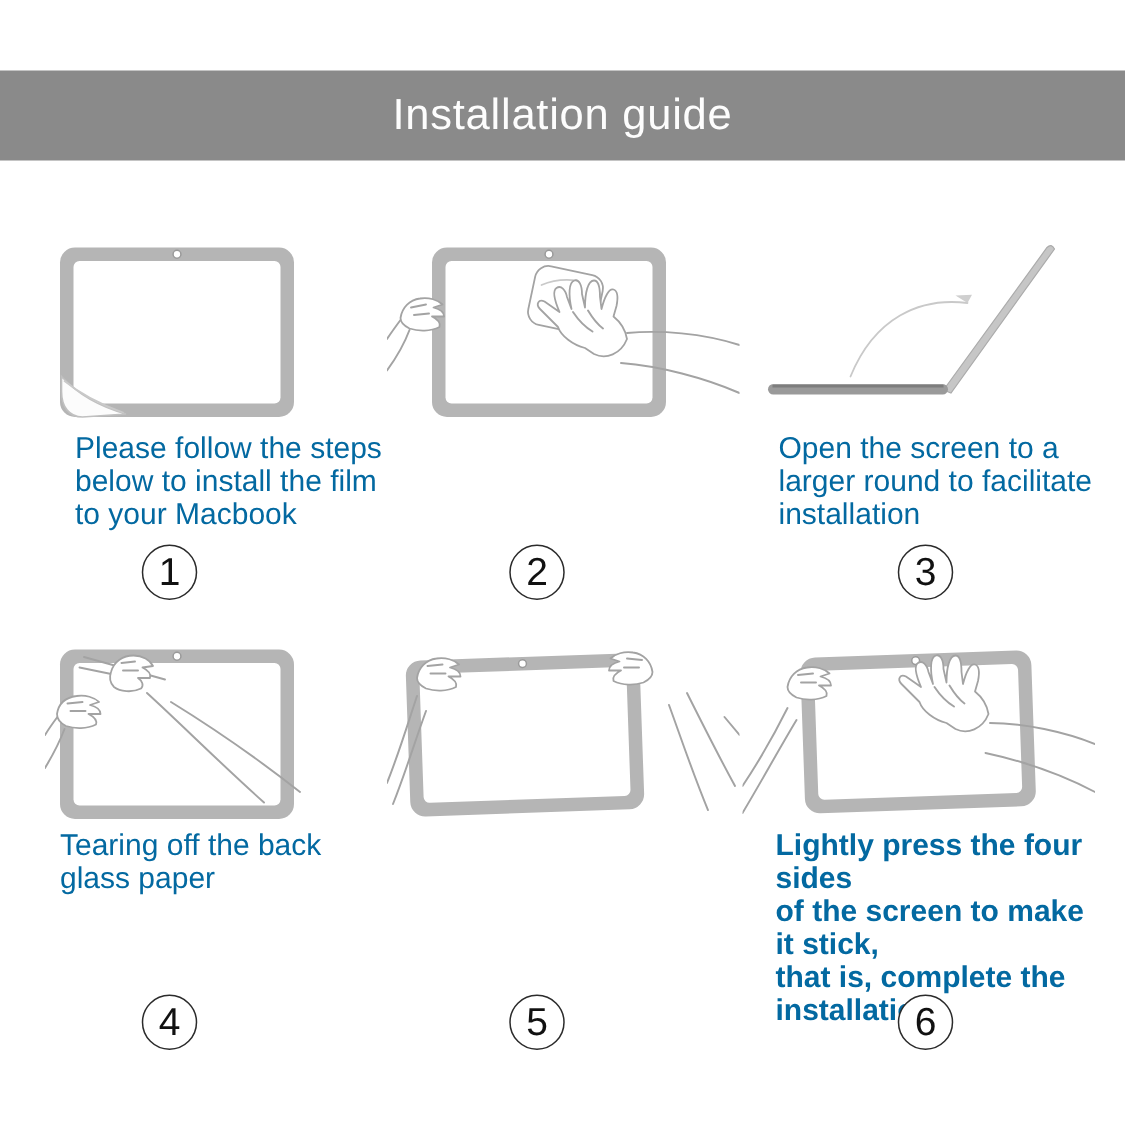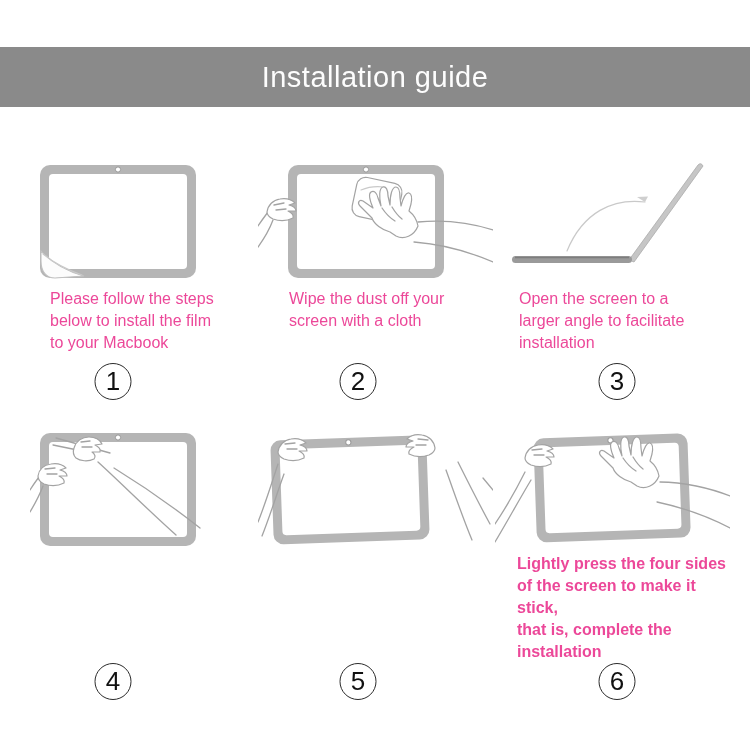--- a/index.html
+++ b/index.html
@@ -3,21 +3,21 @@
 <meta charset="utf-8">
 <style>
   html,body{margin:0;padding:0;}
   body{width:750px;height:750px;background:#ffffff;font-family:"Liberation Sans",sans-serif;}
   .page{position:relative;width:750px;height:750px;background:#fff;overflow:hidden;}
   .header{position:absolute;top:47px;left:0;width:750px;height:60px;background:#8a8a8a;
           display:flex;align-items:center;justify-content:center;}
   .header-title{color:#fdfdfd;font-size:29px;letter-spacing:0.5px;}
   .card{position:absolute;width:235px;}
   .illus{position:absolute;top:0;left:0;width:235px;height:132px;}
-  .caption{position:absolute;left:0;right:0;font-size:16px;line-height:22px;color:#ec4899;
+  .caption{position:absolute;left:0;right:0;font-size:20px;line-height:22px;color:#0369a1;
            white-space:pre-line;}
   .num{position:absolute;transform:translateX(-50%);width:37px;height:37px;border:1.6px solid #2b2b2b;
        border-radius:50%;display:flex;align-items:center;justify-content:center;
        font-size:26px;color:#111;background:#fff;box-sizing:border-box;}
   svg{display:block;}
   .ln{stroke:#a3a3a3;stroke-width:1.3;fill:none;stroke-linecap:round;stroke-linejoin:round;}
   .hand{stroke:#a3a3a3;stroke-width:1.2;fill:#ffffff;stroke-linejoin:round;}
   .soft{stroke:#c9c9c9;stroke-width:1.2;fill:none;stroke-linecap:round;}
 </style>
 </head>
@@ -72,42 +72,40 @@
             C36,19 38,11 42,11 C45,11 46,16 46,22 L47,30
             C49,22 52,16 55,17 C58,18 58,23 57,28 L55,35
             C60,39 63,44 64,50 Z"></path>
           <path class="ln" d="M28,32 C32,38 36,42 41,45 M38,31 C41,36 44,40 48,43"></path>
         </g>
 
         <path class="ln" d="M160,72 C182,70 210,72 235,80"></path>
         <path class="ln" d="M156,92 C182,94 212,102 235,112"></path>
       </svg>
     </div>
-    <div class="caption" style="top:138px;padding-left:31px;">Wipe the dust off your
-screen with a cloth</div>
     <div class="num" style="left:100px;top:213px;">
       <span>2</span>
     </div>
   </div>
 
   <div class="card" style="left:495px;top:150px;height:260px;">
     <div class="illus">
       <svg width="235" height="132" viewBox="0 0 235 132">
 
         <path d="M134,110 L203,15 Q206,12 208,16 L139,112 Z" fill="#c6c6c6" stroke="#ababab" stroke-width="0.8"></path>
 
         <rect x="17" y="106" width="120" height="7" rx="3.5" fill="#9a9a9a"></rect>
         <path d="M20,107.5 L134,107.5" stroke="#7d7d7d" stroke-width="1.6"></path>
 
         <path class="soft" d="M72,101 C88,62 118,48 150,52"></path>
         <path d="M150,52 l-8,-5 l11,-0.5 z" fill="#cfcfcf"></path>
       </svg>
     </div>
     <div class="caption" style="top:138px;padding-left:24px;">Open the screen to a
-larger angle to facilitate
+larger round to facilitate
 installation</div>
     <div class="num" style="left:122px;top:213px;">
       <span>3</span>
     </div>
   </div>
 
   <div class="card" style="left:30px;top:420px;height:290px;">
     <div class="illus">
       <svg width="235" height="132" viewBox="0 0 235 132">
         <rect x="10" y="13" width="156" height="113" rx="10" fill="#b5b5b5"></rect>
@@ -122,20 +120,22 @@
 
         <path class="ln" d="M146,115 C118,90 90,62 68,42"></path>
         <path class="ln" d="M170,108 C142,86 110,64 84,48"></path>
 
         <path class="ln" d="M0,92 C6,82 10,74 13,66"></path>
         <path class="ln" d="M0,70 C3,65 6,61 9,57"></path>
         <path class="hand" d="M8,56 C9,49 14,45 21,44 C27,43 33,45 36,48 L30,50 C34,51 37,53 37,56 L29,56 C33,58 35,60 34,63 C28,66 20,66 14,64 C10,62 8,59 8,56 Z"></path>
         <path class="ln" d="M15,49 L25,48 M17,54 L27,54"></path>
       </svg>
     </div>
+    <div class="caption" style="top:133px;padding-left:10px;">Tearing off the back
+glass paper</div>
     <div class="num" style="left:83px;top:243px;">
       <span>4</span>
     </div>
   </div>
 
   <div class="card" style="left:258px;top:420px;height:290px;">
     <div class="illus">
       <svg width="235" height="132" viewBox="0 0 235 132">
         <g transform="rotate(-2 90 70)">
           <rect x="14" y="18" width="156" height="104" rx="10" fill="#b5b5b5"></rect>

